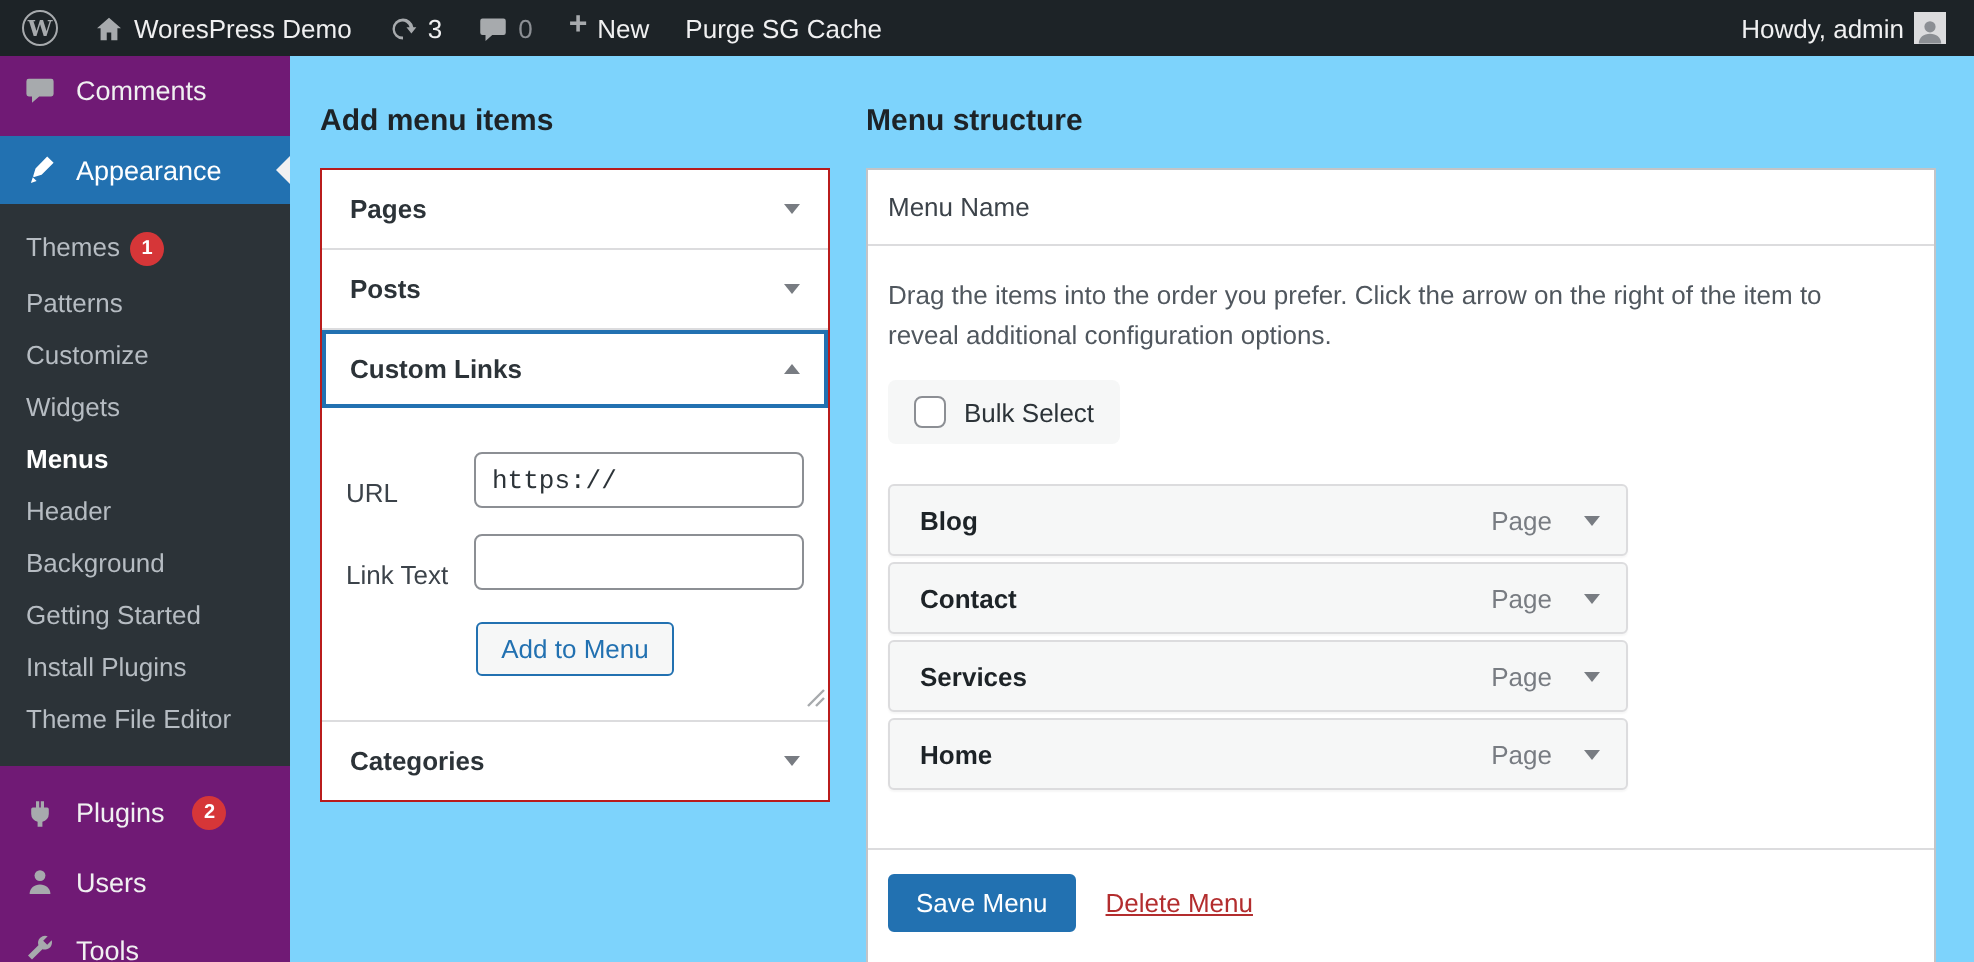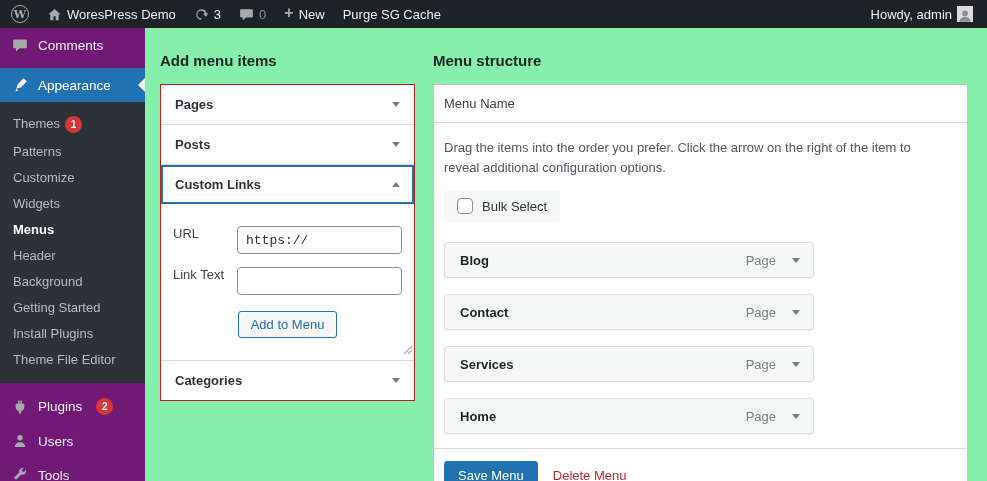--- a/index.html
+++ b/index.html
@@ -57,39 +57,39 @@
   }
   .submenu a.current { color:#fff; font-weight:bold; }
   .badge {
     display:inline-flex; align-items:center; justify-content:center;
     min-width:17px; height:17px; border-radius:9px; background:#d63638; color:#fff;
     font-size:10px; font-weight:bold; margin-left:5px; vertical-align:middle; padding:0 4px;
   }
   .side-gap { height:6px; }
 
   
-  .content { position:absolute; left:145px; top:28px; right:0; bottom:0; background:#86efac; }
+  .content { position:absolute; left:145px; top:28px; right:0; bottom:0; background:#7dd3fc; }
   .col-heading { font-size:15px; font-weight:bold; color:#1d2327; margin:0 0 15px 0; }
 
   
   .left-col { position:absolute; left:15px; top:24px; width:255px; }
   .accordion { background:#fff; border:1px solid #b91c1c; }
   .acc-title {
     display:flex; justify-content:space-between; align-items:center;
     padding:12px 14px; font-size:13px; font-weight:bold; color:#2c3338; cursor:pointer;
     border-bottom:1px solid #dcdcde;
   }
   .acc-title.last { border-bottom:none; }
   .acc-title.open-blue { box-shadow: inset 0 0 0 2px #2271b1; border-bottom:none; }
   .tri { width:0; height:0; border-left:4.5px solid transparent; border-right:4.5px solid transparent; }
   .tri.down { border-top:5.5px solid #787c82; }
   .tri.up { border-bottom:5.5px solid #787c82; }
 
   .cl-body { padding:22px 12px 12px 12px; position:relative; border-bottom:1px solid #dcdcde; }
-  .field-row { display:flex; align-items:flex-start; margin-bottom:13px; }
+  .field-row { display:flex; align-items:flex-end; margin-bottom:13px; }
   .field-row label { width:64px; font-size:13px; color:#3c434a; flex:none; }
   .field-row input {
     flex:1; height:28px; border:1px solid #8c8f94; border-radius:4px; background:#fff;
     padding:0 8px; font-size:13px; color:#2c3338; min-width:0; outline:none;
   }
   input.mono { font-family:Liberation Mono, monospace; font-size:13px; }
   .btn-row { display:flex; justify-content:center; margin:16px 0 10px; }
   .btn-secondary {
     background:#f6f7f7; border:1px solid #2271b1; color:#2271b1;
     border-radius:3px; padding:5px 12px; font-size:13px; cursor:pointer;
@@ -110,21 +110,21 @@
   }
   .panel-body { padding:13px 10px 0 10px; flex:1; }
   .instructions { font-size:13px; color:#50575e; line-height:1.5; margin:2px 0 13px; max-width:500px; }
   .bulk-select {
     display:inline-flex; align-items:center; gap:9px; background:#f6f7f7;
     padding:8px 13px; border-radius:4px; font-size:13px; color:#2c3338; margin-bottom:20px; cursor:pointer;
   }
   .checkbox {
     width:16px; height:16px; border:1px solid #8c8f94; border-radius:4px; background:#fff; flex:none;
   }
-  .menu-items { width:370px; display:flex; flex-direction:column; gap:16px; }
+  .menu-items { width:370px; display:flex; flex-direction:column; gap:3px; }
   .menu-item {
     display:flex; justify-content:space-between; align-items:center;
     background:#f6f7f7; border:1px solid #dcdcde; border-radius:3px;
     height:36px; padding:0 13px 0 15px; cursor:move;
     box-shadow:0 1px 1px rgba(0,0,0,0.04);
   }
   .mi-title { font-size:13px; font-weight:bold; color:#1d2327; }
   .mi-right { display:flex; align-items:center; gap:16px; font-size:13px; color:#787c82; }
   .panel-footer {
     border-top:1px solid #dcdcde; margin-top:14px; padding:12px 10px 16px;

